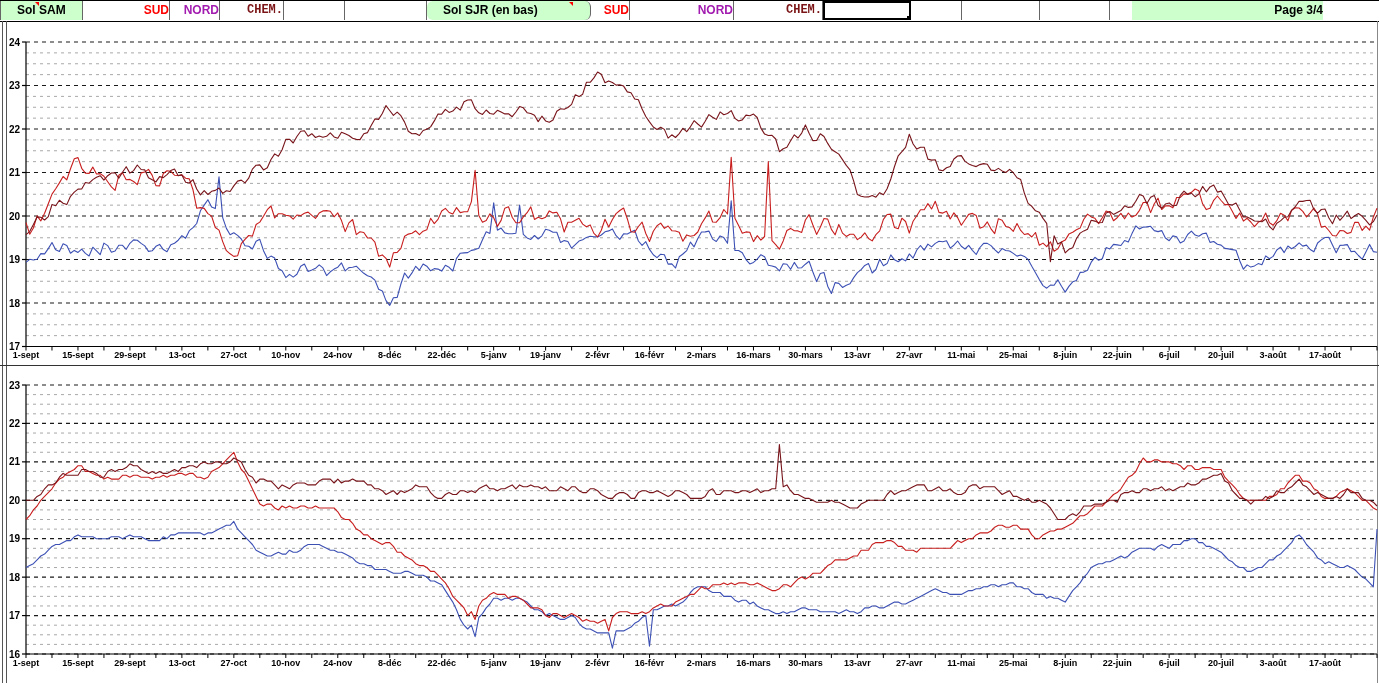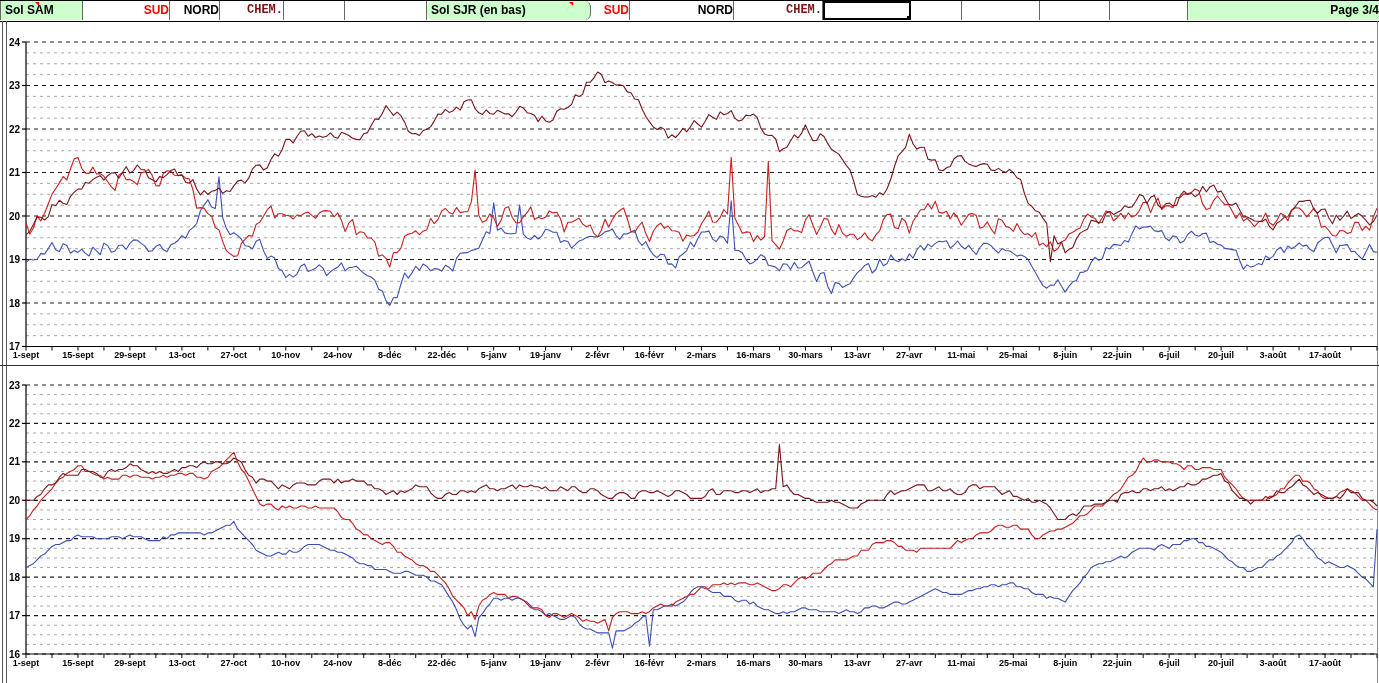--- a/index.html
+++ b/index.html
@@ -4,24 +4,24 @@
 <style>
   html,body{margin:0;padding:0;background:#fff;width:1379px;height:683px;overflow:hidden;
     font-family:"Liberation Sans","DejaVu Sans",sans-serif;}
   #page{position:relative;width:1379px;height:683px;background:#fff;border-top:1px solid #000;}
   
   #header{position:absolute;left:0;top:0;width:1379px;height:20px;border-bottom:1px solid #000;background:#fff;}
   .hcell{position:absolute;top:0;height:19px;line-height:19px;font-size:12px;font-weight:bold;
     box-sizing:border-box;border-right:1px solid #666;white-space:nowrap;overflow:hidden;}
   .hcell.first{border-left:1px solid #666;}
   .green{background:#ccffcc;}
-  .t-left{padding-left:4px;text-align:left;color:#000;}
+  .t-left{padding-left:16px;text-align:left;color:#000;}
   .t-center{text-align:right;}
   .sud{color:#ff0000;}
-  .nord{color:#000000;}
+  .nord{color:#a21caf;}
   .chem{color:#7b1416;font-family:Liberation Mono, monospace;}
   .selcell{border:2px solid #000 !important;background:#fff;}
   .fill-handle{position:absolute;right:-2px;bottom:-2px;width:4px;height:4px;background:#000;}
   .comment-marker{position:absolute;top:1px;width:0;height:0;
     border-left:4px solid transparent;border-top:4px solid #ff0000;}
   
   .vedge{position:absolute;top:20px;height:663px;width:1px;background:#555;}
   .hsep{position:absolute;left:0;width:1379px;height:1px;background:#333;}
   svg text{font-family:"Liberation Sans","DejaVu Sans",sans-serif;}
 </style>
@@ -59,21 +59,21 @@
     <div class="hcell t-center chem" style="left:734px;width:89px;">
       <span>CHEM.</span>
     </div>
     <div class="hcell selcell" style="left:823px;width:88px;">
       <span class="fill-handle"></span>
     </div>
     <div class="hcell" style="left:911px;width:51px;"></div>
     <div class="hcell" style="left:962px;width:78px;"></div>
     <div class="hcell" style="left:1040px;width:70px;"></div>
     <div class="hcell" style="left:1110px;width:78px;"></div>
-    <div class="hcell green t-center" style="left:1188px;width:191px;border-right:none;">
+    <div class="hcell green t-center" style="left:1132px;width:191px;border-right:none;">
       <span>Page  3/4</span>
     </div>
   </div>
 
   <div class="vedge" style="left:2px;"></div>
   <div class="vedge" style="left:6px;"></div>
   <div class="vedge" style="left:1377px;background:#888;"></div>
   <div class="hsep" style="top:364px;"></div>
 
   <svg id="charts" width="1379" height="663" viewBox="0 20 1379 663" style="position:absolute;left:0;top:20px;">

